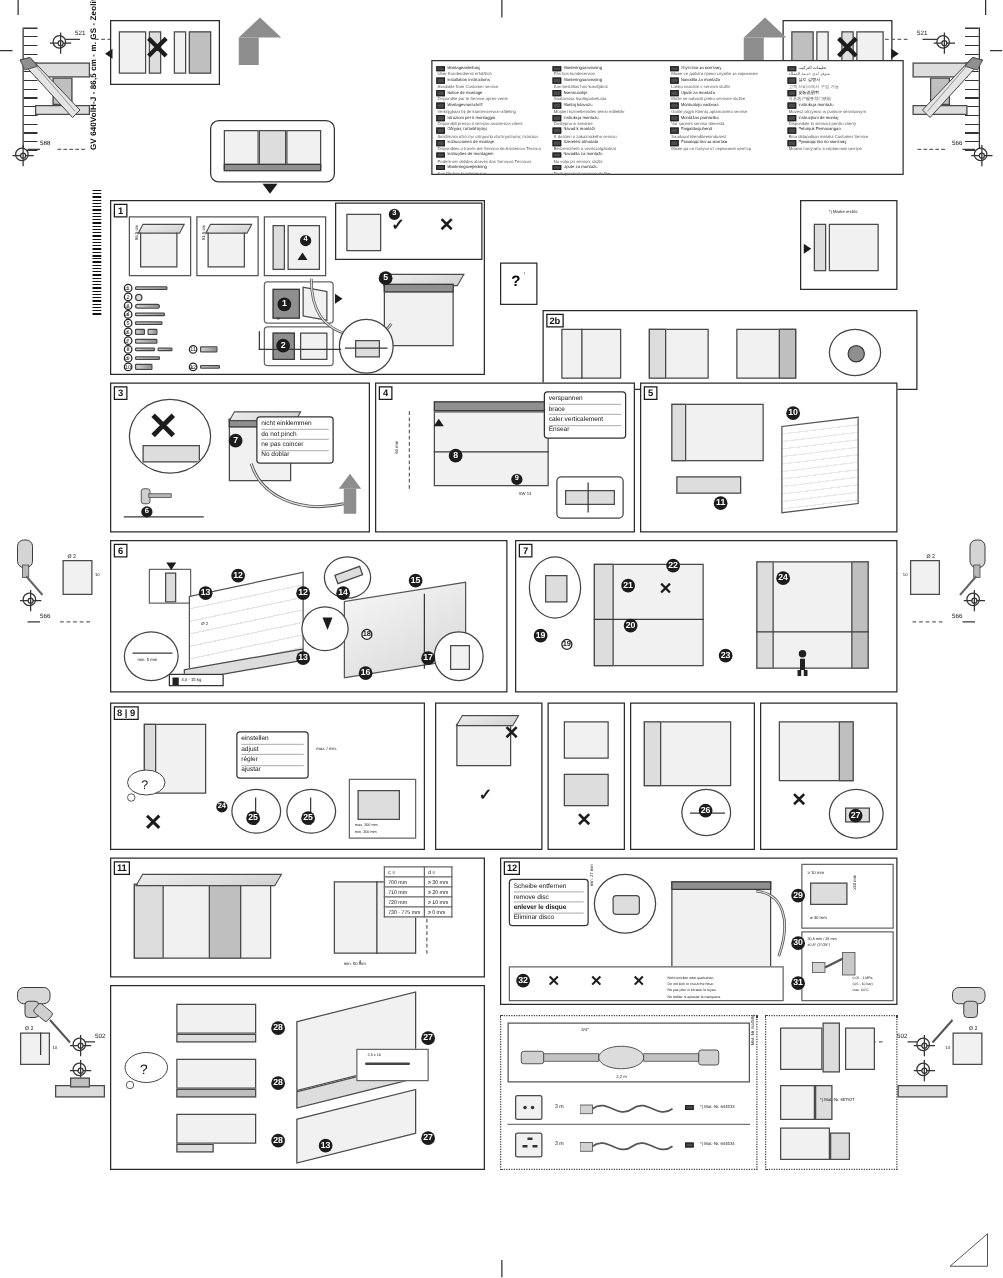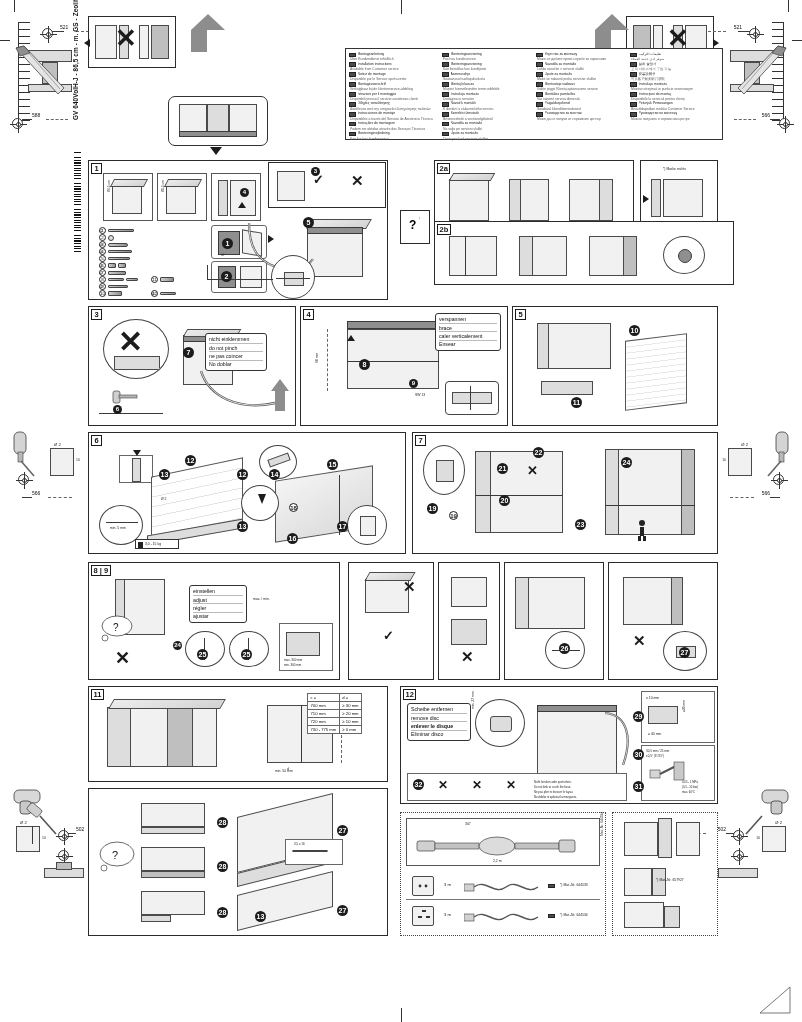--- a/index.html
+++ b/index.html
@@ -644,44 +644,29 @@
     <div class="check" style="left:44px;top:10px;">✓</div>
     <div class="bullet sm" style="left:42px;top:4px;">3</div>
     <div class="cross" style="left:82px;top:10px;">✕</div>
   </div>
 
   <div class="panel" style="left:400px;top:210px;width:30px;height:34px;">
     <div class="t7" style="left:8px;top:10px;font-size:12px;">?</div>
     <div class="t3" style="left:18px;top:6px;">!</div>
   </div>
 
-  <div class="panel" style="left:434px;top:160px;width:200px;height:72px;">
-    <div class="pnum">2a</div>
-    <div style="position:absolute;left:14px;top:12px;width:48px;height:50px;">
-      <div class="face-light" style="left:0;top:6px;width:40px;height:42px;"></div>
-      <div class="box3d top" style="left:2px;top:0;width:42px;height:8px;transform:skewX(-30deg);"></div>
-    </div>
-    <div style="position:absolute;left:74px;top:12px;width:48px;height:50px;">
-      <div class="face-light" style="left:0;top:6px;width:40px;height:42px;"></div>
-      <div class="face-mid" style="left:0;top:6px;width:12px;height:42px;"></div>
-    </div>
-    <div style="position:absolute;left:134px;top:12px;width:52px;height:50px;">
-      <div class="face-light" style="left:0;top:6px;width:44px;height:42px;"></div>
-      <div class="face-mid" style="left:30px;top:6px;width:14px;height:42px;"></div>
-    </div>
-  </div>
 
   <div class="panel" style="left:640px;top:160px;width:78px;height:72px;">
     <div class="t3" style="left:22px;top:6px;">*) Marke rechts</div>
     <div class="face-light" style="left:22px;top:18px;width:40px;height:38px;"></div>
     <div class="face-mid" style="left:10px;top:18px;width:10px;height:38px;"></div>
     <div class="ar-r" style="left:2px;top:34px;"></div>
   </div>
 
-  <div class="panel" style="left:434px;top:221px;width:300px;height:64px;">
+  <div class="panel" style="left:434px;top:248px;width:300px;height:64px;">
     <div class="pnum">2b</div>
     <div style="position:absolute;left:14px;top:10px;width:56px;height:46px;">
       <div class="face-light" style="left:0;top:4px;width:48px;height:40px;"></div>
       <div class="line vline" style="left:16px;top:4px;height:40px;"></div>
     </div>
     <div style="position:absolute;left:84px;top:10px;width:56px;height:46px;">
       <div class="face-light" style="left:0;top:4px;width:48px;height:40px;"></div>
       <div class="face-mid" style="left:0;top:4px;width:14px;height:40px;"></div>
     </div>
     <div style="position:absolute;left:154px;top:10px;width:56px;height:46px;">

